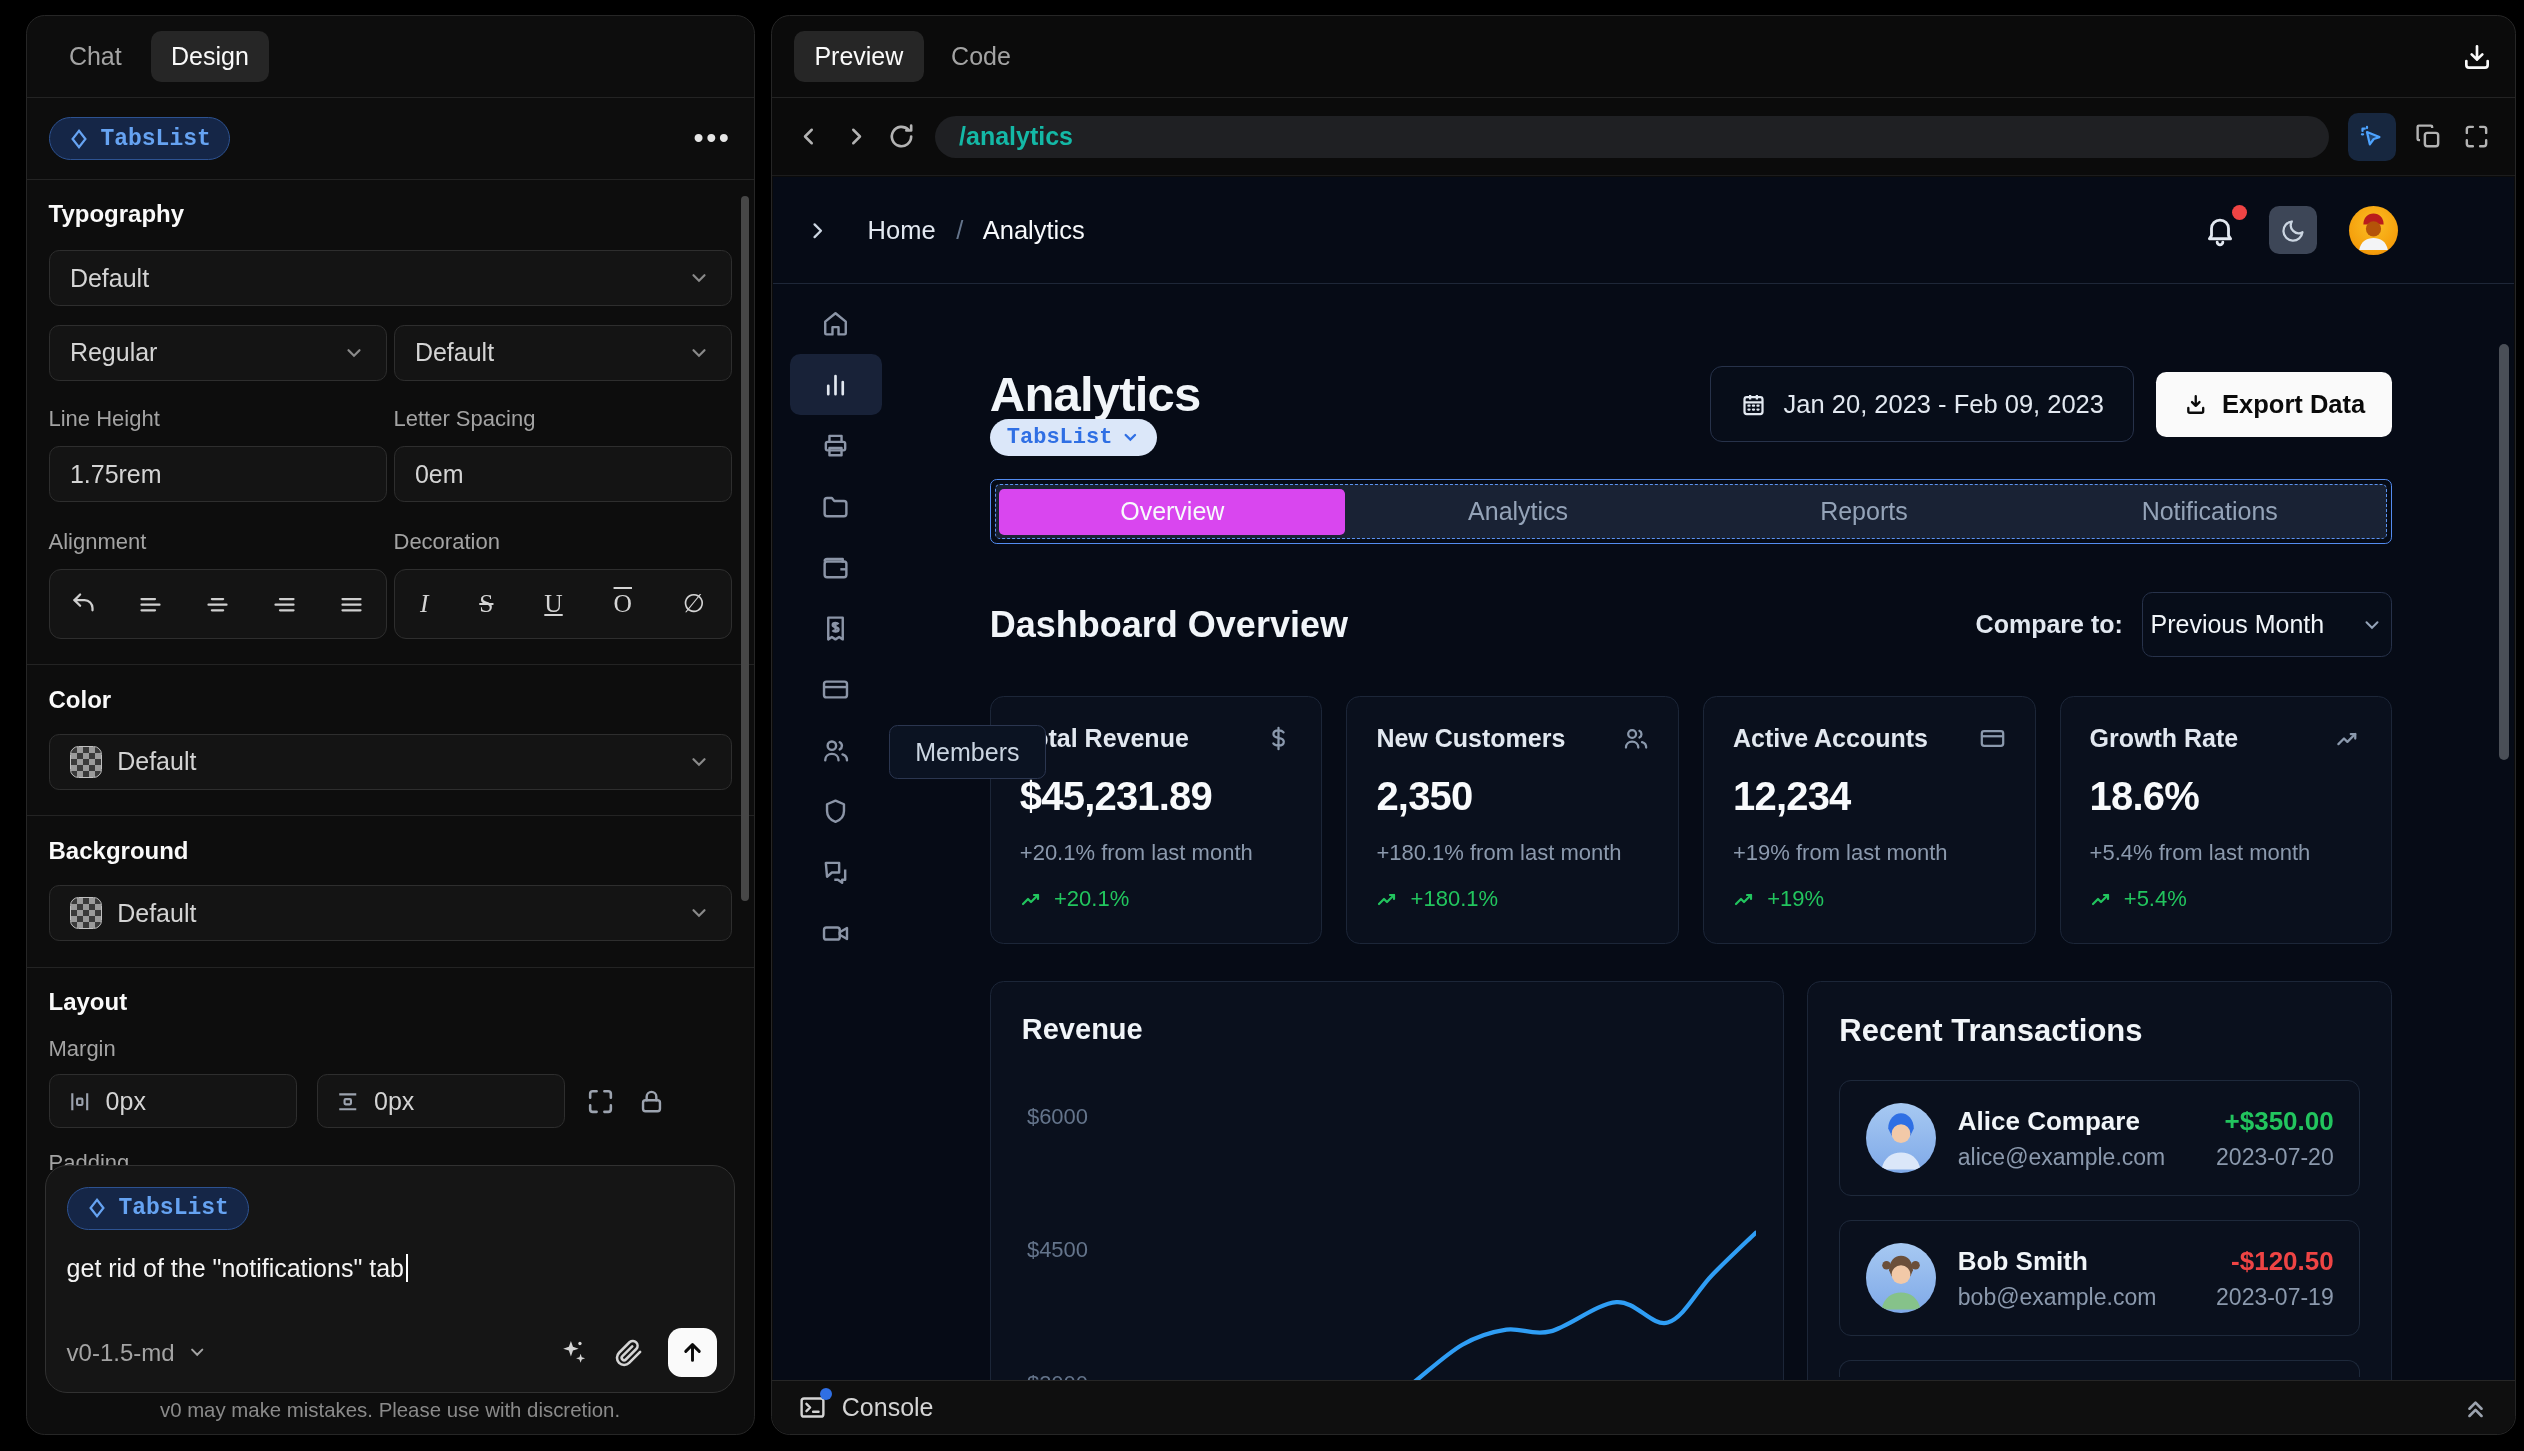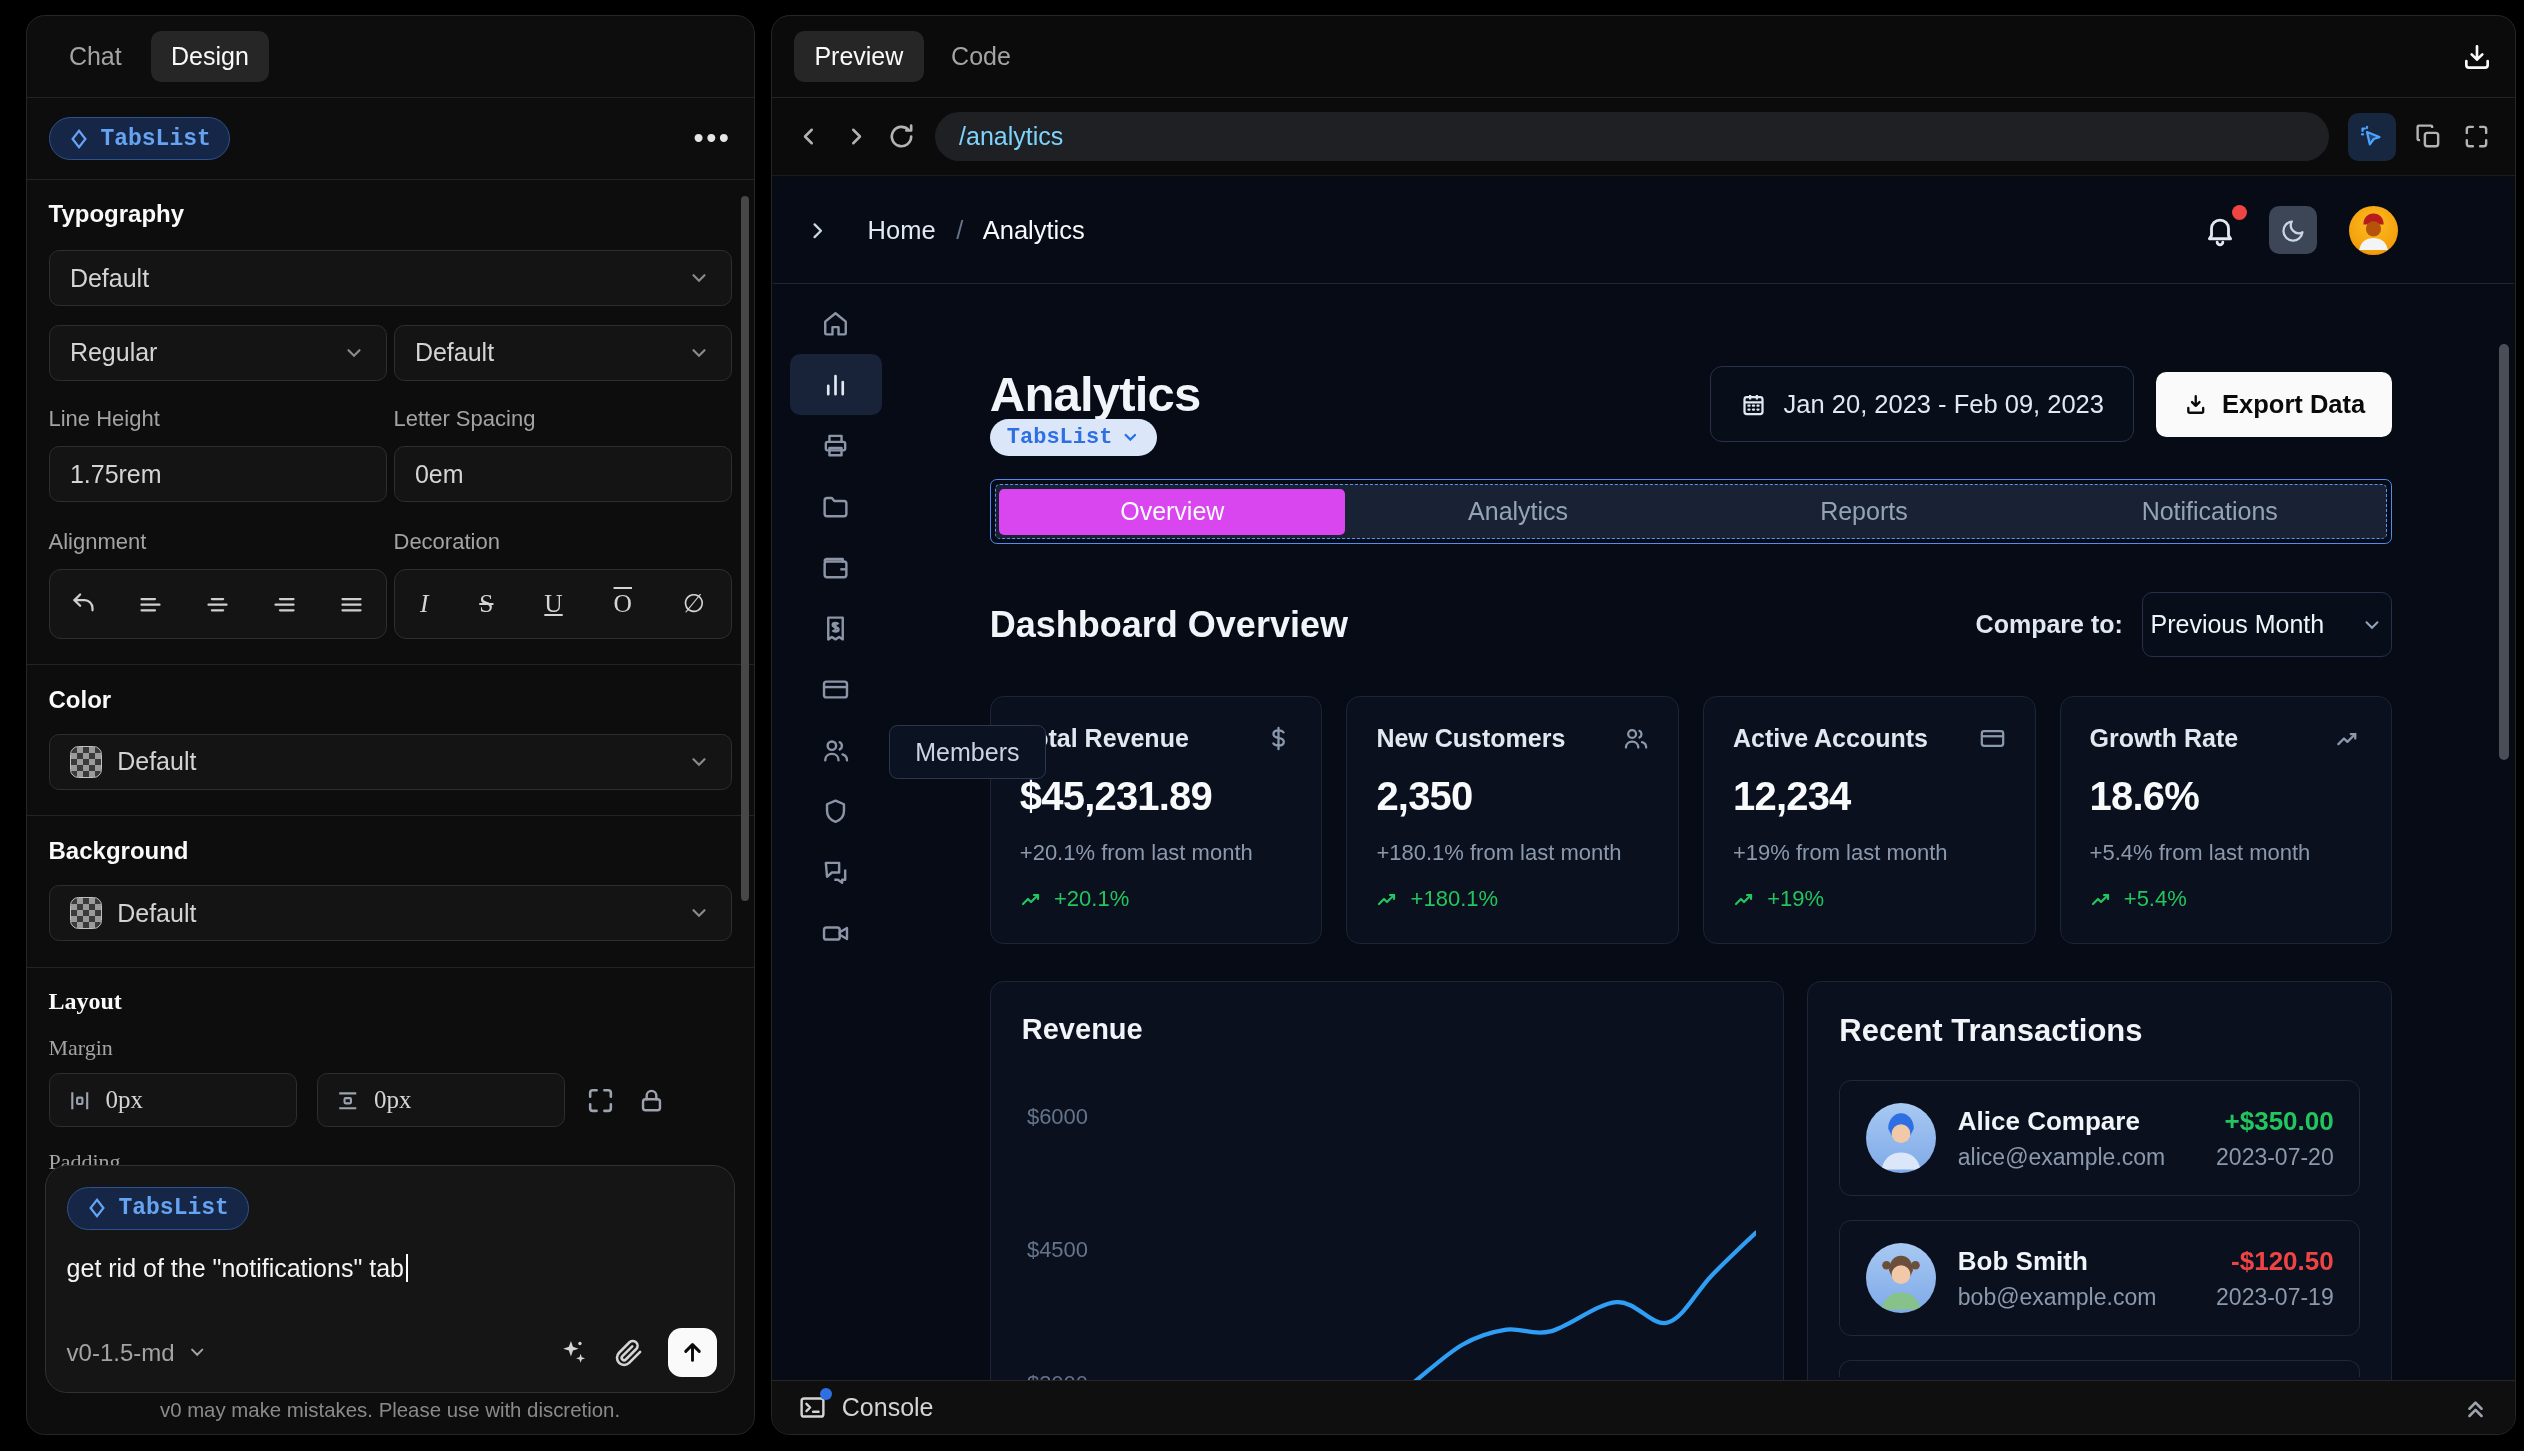--- a/index.html
+++ b/index.html
@@ -51,22 +51,22 @@
   .send-btn { width:49px; height:49px; background:#fafafa; color:#0a0a0a; border-radius:13.6px;
     display:flex; align-items:center; justify-content:center; }
   .lp-footer { position:absolute; bottom:12px; left:0; right:0; text-align:center; font-size:20.4px; color:#8a8a8a; }
 
   
   .right-panel { position:absolute; left:771px; top:15.3px; width:1745px; height:1420px;
     background:#0b0b0b; border:0.8px solid #262626; border-radius:18.7px; overflow:hidden; }
   .rp-header { height:82px; display:flex; align-items:center; padding:0 22px; border-bottom:0.8px solid #232323; gap:7px; }
   .rp-download { margin-left:auto; color:#fafafa; }
   .rp-toolbar { height:78px; display:flex; align-items:center; gap:18.7px; padding:0 24px; border-bottom:0.8px solid #1c1c1c; color:#b3b3b3; }
-  .url-pill { flex:1; height:49px; background:#1f2023; border-radius:849px; display:flex; align-items:center;
-    padding:0 24px; font-size:25px; color:#7dd3fc; }
+  .url-pill { flex:1; height:42px; background:#1f2023; border-radius:849px; display:flex; align-items:center;
+    padding:0 24px; font-size:25px; color:#14b8a6;font-weight:bold; }
   .tool-blue { width:48px; height:48px; border-radius:10.2px; background:#17273f; display:flex; align-items:center; justify-content:center; color:#4da3ff; }
 
   
   .viewport { position:absolute; left:0.8px; right:0.8px; top:161px; bottom:0.8px;
     background:#060b16; border-radius:0 0 18.7px 18.7px; overflow:hidden; }
   .vp-topbar { height:107px; display:flex; align-items:center; padding:0 116px 0 32px;
     border-bottom:0.8px solid #1e2738; gap:15.3px; }
   .crumb { font-size:25.5px; }
   .crumb-home { color:#e2e8f0; }
   .crumb-sep { color:#64748b; margin:0 13.6px; }
@@ -250,21 +250,21 @@
       <span style="display:flex;align-items:center;">
         <span class="swatch"></span>
         <span>Default</span>
       </span>
       <svg class="chev icon" width="22" height="22" viewBox="0 0 24 24" fill="none" stroke="currentColor" stroke-width="2.4" stroke-linecap="round">
           <path d="M6 9l6 6 6-6"></path>
         </svg>
     </div>
   </div>
 
-  <div class="lp-section" style="border-bottom:none;font-family:Liberation Serif, serif;">
+  <div class="lp-section" style="border-bottom:none;">
     <div class="lp-title">Layout</div>
     <div class="field-label" style="margin-top:20.4px;">Margin</div>
     <div class="metric-row" style="margin-top:12px;">
       <div class="metric-input">
         <svg class="icon" width="25.5" height="25.5" viewBox="0 0 24 24" fill="none" stroke="#9ca3af" stroke-width="2">
             <path d="M5 4v16M19 4v16"></path>
             <rect x="9.5" y="9" width="5" height="6" rx="1"></rect>
           </svg>
         <span>0px</span>
       </div>

